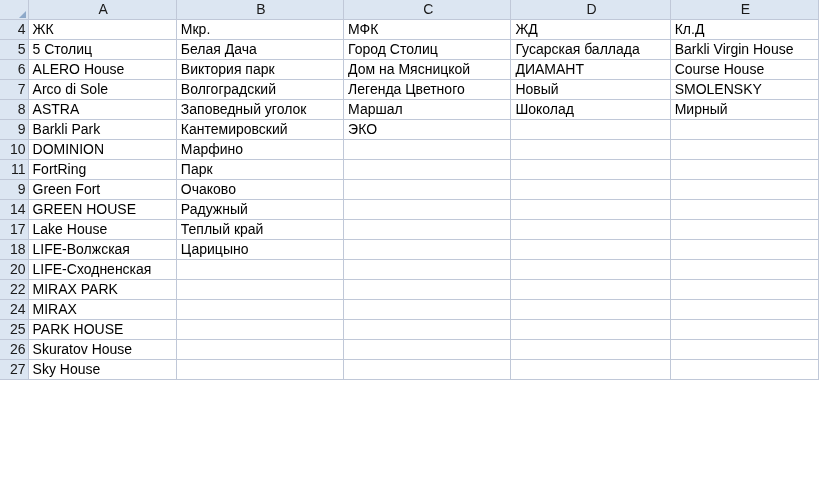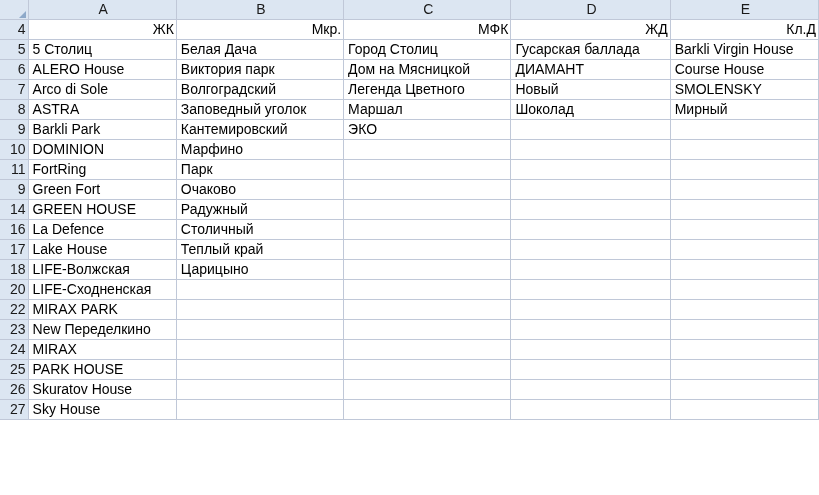--- a/index.html
+++ b/index.html
@@ -77,21 +77,21 @@
   }
   
   col.c-rh { width: 28px; }
   col.c-a  { width: 148px; }
   col.c-b  { width: 167px; }
   col.c-c  { width: 167px; }
   col.c-d  { width: 159px; }
   col.c-e  { width: 148px; }
   .hdr-bold {
     font-weight: bold;
-    text-align: right;
+    text-align: left;
   }
   .cell-text { }
 </style>
 </head>
 <body>
 
 <div class="sheet">
   <table class="grid">
     <colgroup>
       <col class="c-rh">
@@ -198,28 +198,20 @@
       <tr>
         <td class="rowhead">14</td>
         <td class="cell-text">GREEN HOUSE</td>
         <td class="cell-text">Радужный</td>
         <td class="cell-text"></td>
         <td class="cell-text"></td>
         <td class="cell-text"></td>
       </tr>
 
 
-      <tr>
-        <td class="rowhead">16</td>
-        <td class="cell-text">La Defence</td>
-        <td class="cell-text">Столичный</td>
-        <td class="cell-text"></td>
-        <td class="cell-text"></td>
-        <td class="cell-text"></td>
-      </tr>
 
       <tr>
         <td class="rowhead">17</td>
         <td class="cell-text">Lake House</td>
         <td class="cell-text">Теплый край</td>
         <td class="cell-text"></td>
         <td class="cell-text"></td>
         <td class="cell-text"></td>
       </tr>
 
@@ -245,28 +237,20 @@
 
       <tr>
         <td class="rowhead">22</td>
         <td class="cell-text">MIRAX PARK</td>
         <td class="cell-text"></td>
         <td class="cell-text"></td>
         <td class="cell-text"></td>
         <td class="cell-text"></td>
       </tr>
 
-      <tr>
-        <td class="rowhead">23</td>
-        <td class="cell-text">New Переделкино</td>
-        <td class="cell-text"></td>
-        <td class="cell-text"></td>
-        <td class="cell-text"></td>
-        <td class="cell-text"></td>
-      </tr>
 
       <tr>
         <td class="rowhead">24</td>
         <td class="cell-text">MIRAX</td>
         <td class="cell-text"></td>
         <td class="cell-text"></td>
         <td class="cell-text"></td>
         <td class="cell-text"></td>
       </tr>
 

